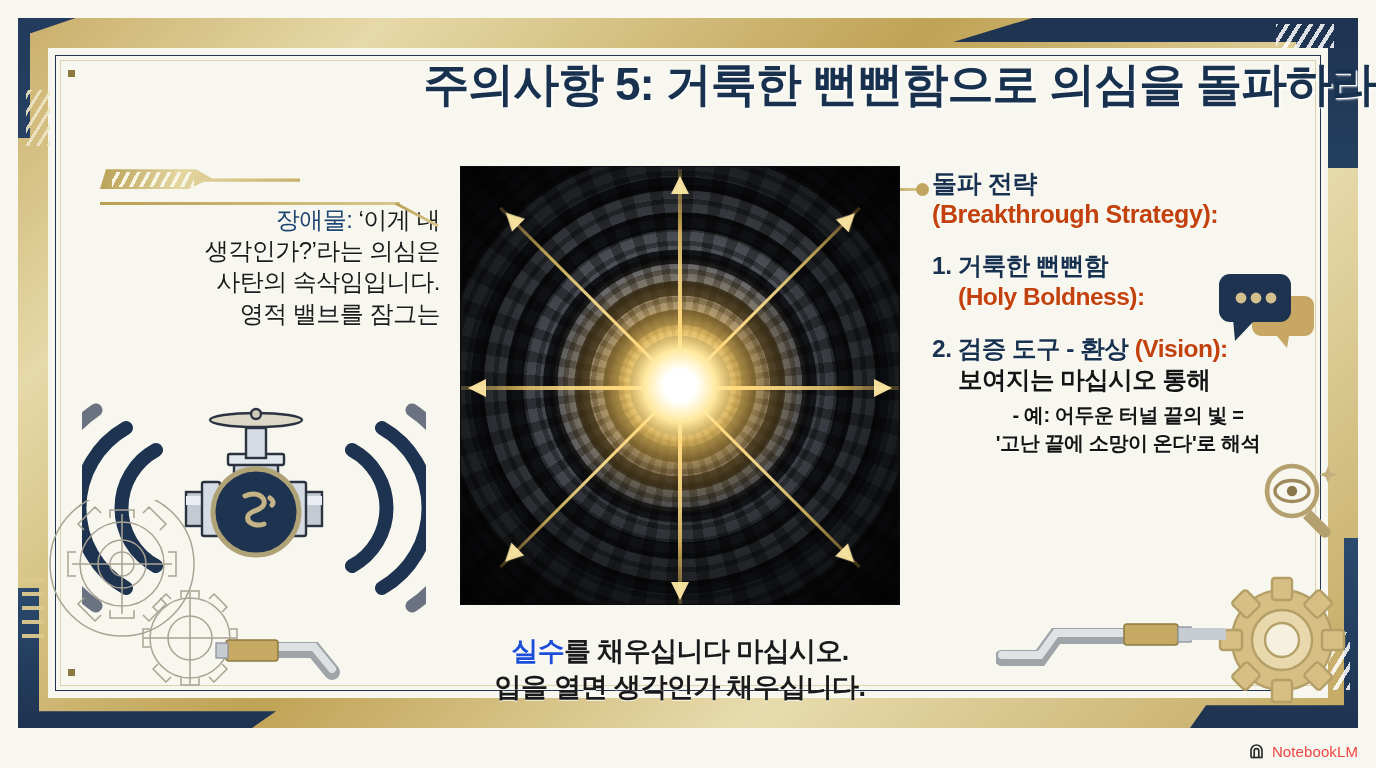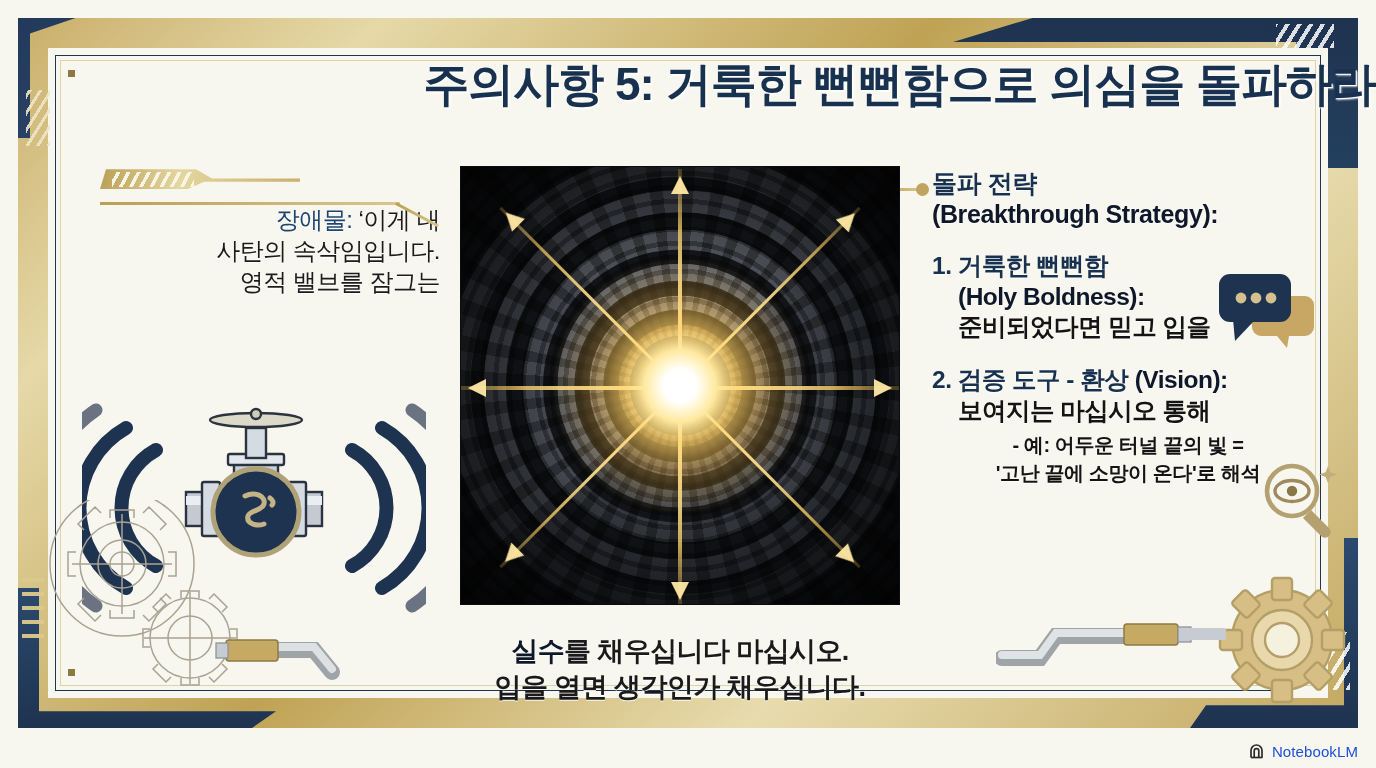--- a/index.html
+++ b/index.html
@@ -166,56 +166,56 @@
     position:absolute; left:880px; top:182px; width:54px; height:18px;
   }
   .conn-line { position:absolute; height:2.5px;
     background:linear-gradient(90deg,#B9A055,#D8C68B); }
   .conn-dot { position:absolute; width:13px; height:13px; border-radius:50%;
     background:#BFA55F; }
 
   
   #right-block { position:absolute; left:932px; top:168px; width:392px; }
   #right-block .h-nav { color:#18314F; }
-  #right-block .h-dark { color:#0f172a; }
+  #right-block .h-dark { color:#c2410c; }
   .r-head { font-size:25px; font-weight:bold; line-height:1.22; letter-spacing:-.4px;
             text-shadow:0 1px 0 rgba(255,255,255,.8); }
   .r-item { font-size:24.5px; font-weight:bold; line-height:1.25; letter-spacing:-.5px;
             margin-top:22px; text-shadow:0 1px 0 rgba(255,255,255,.8); }
   .r-item .body { color:#141414; }
   .r-sub { font-size:20px; font-weight:bold; color:#141414; line-height:1.3;
            margin-top:6px; text-align:center; letter-spacing:-.4px; }
   .indent { padding-left:26px; }
 
   
   #caption {
     position:absolute; left:400px; top:634px; width:560px;
     text-align:center; font-size:27px; font-weight:bold; line-height:1.32;
     color:#1A1A1A; letter-spacing:-.6px;
     text-shadow:0 1px 0 rgba(255,255,255,.85);
   }
-  #caption .hl { color:#0f172a; }
+  #caption .hl { color:#1d4ed8; }
 
   
   #valve { position:absolute; left:82px; top:392px; width:344px; height:232px; }
 
   
   #bubble-icon { position:absolute; left:1217px; top:272px; width:104px; height:76px; }
   #eye-icon { position:absolute; left:1258px; top:458px; width:86px; height:84px; }
 
   
   #bp-left { position:absolute; left:40px; top:500px; width:300px; height:210px; }
   #gear-br { position:absolute; right:28px; bottom:62px; width:132px; height:132px; }
   #pipe-br { position:absolute; right:150px; bottom:88px; width:230px; height:70px; }
 
   
   #watermark {
     position:absolute; right:18px; bottom:8px;
     display:flex; align-items:center; gap:6px;
-    font-size:15px; color:#1d4ed8; letter-spacing:.1px;
+    font-size:15px; color:#ef4444; letter-spacing:.1px;
   }
 </style>
 </head>
 <body>
 
 <div id="slide">
 
   <div class="frame-gold"></div>
   <div class="frame-navy-tl"></div>
   <div class="frame-navy-tr"></div>
@@ -235,20 +235,21 @@
 
   <div id="title">주의사항 5: 거룩한 뻔뻔함으로 의심을 돌파하라</div>
 
   <div id="left-block">
     <div class="tag-bar">
       <div class="body"></div>
         <div class="stripes"></div>
     </div>
     <div id="left-text">
       <div><span class="hl">장애물:</span><span> ‘이게 내</span></div>
+      <div>생각인가?’라는 의심은</div>
       <div>사탄의 속삭임입니다.</div>
       <div>영적 밸브를 잠그는</div>
     </div>
   </div>
 
   <div id="conn-left">
     <div class="conn-line" style="left:0;top:14px;width:300px;"></div>
     <div class="conn-line" style="left:296px;top:14px;width:48px;transform:rotate(28deg);transform-origin:0 50%;"></div>
   </div>
   <div id="conn-right">
@@ -281,21 +282,20 @@
   <div id="right-block">
     <div class="r-head">
       <div class="h-nav">돌파 전략</div>
       <div class="h-dark">(Breakthrough Strategy):</div>
     </div>
 
     <div class="r-item">
       <div><span class="h-nav">1.</span>
            <span class="h-nav">거룩한 뻔뻔함</span></div>
       <div class="indent h-dark">(Holy Boldness):</div>
-      <div class="indent body">준비되었다면 믿고 입을</div>
     </div>
 
     <div class="r-item">
       <div><span class="h-nav">2.</span>
            <span class="h-nav">검증 도구 - 환상</span>
            <span class="h-dark">(Vision):</span></div>
       <div class="indent body">보여지는 마십시오 통해</div>
       <div class="r-sub">- 예: 어두운 터널 끝의 빛 =</div>
       <div class="r-sub" style="margin-top:2px">'고난 끝에 소망이 온다'로 해석</div>
     </div>

